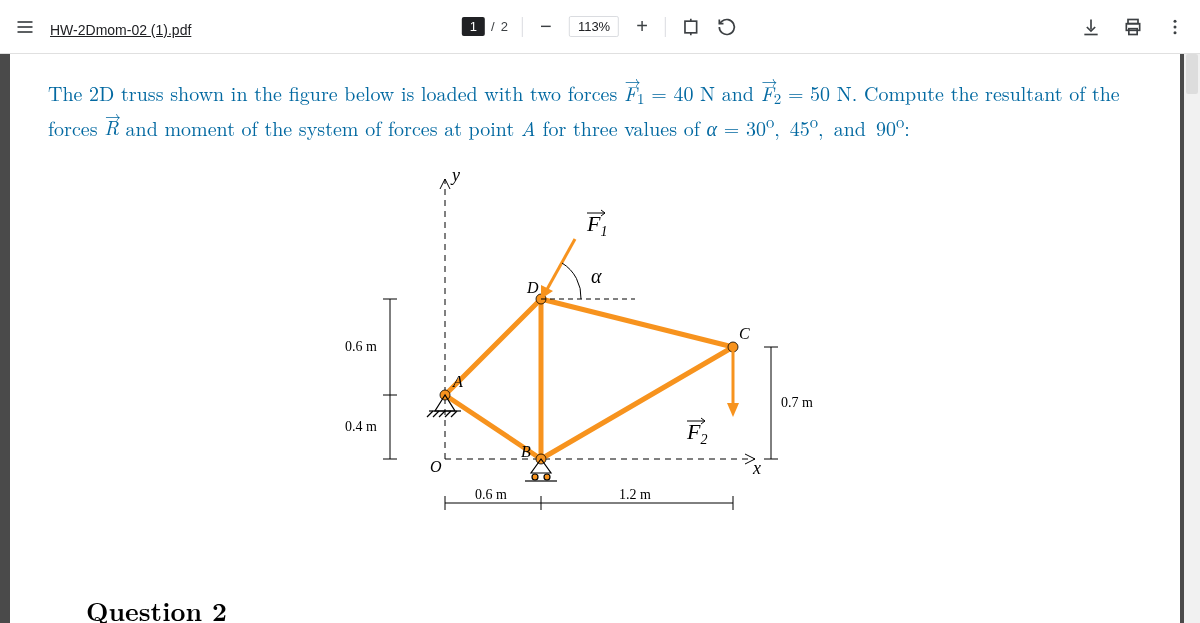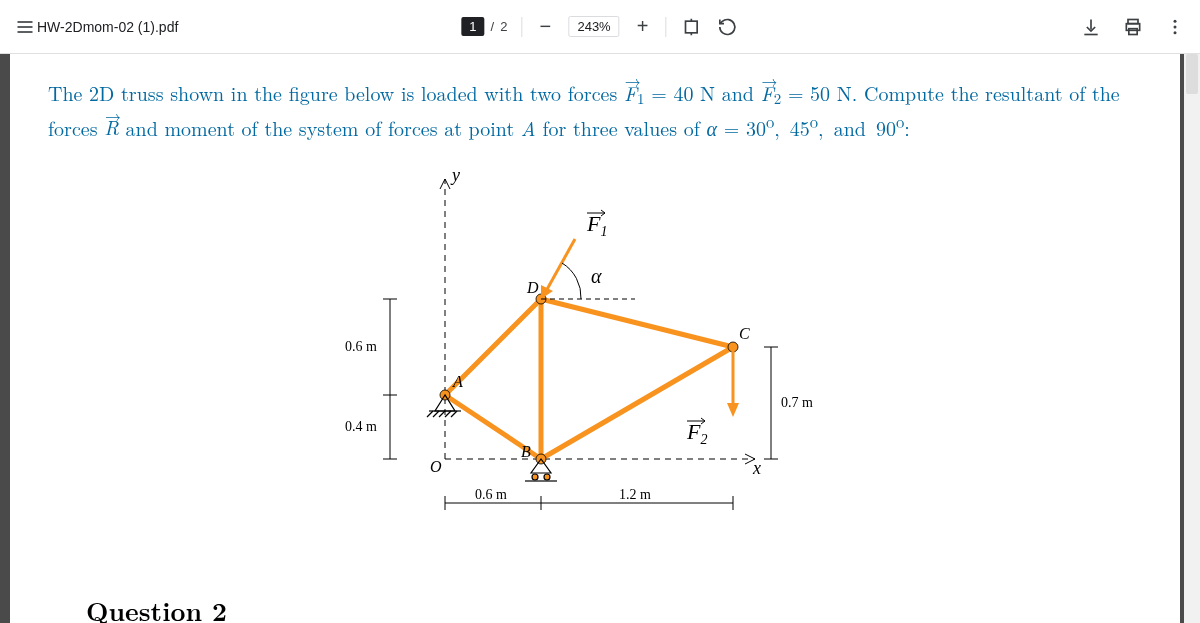--- a/index.html
+++ b/index.html
@@ -11,21 +11,21 @@
     height: 54px;
     background: #ffffff;
     border-bottom: 1px solid #e0e0e0;
     display: flex;
     align-items: center;
     padding: 0 14px;
     gap: 12px;
     position: relative;
     color: #202124;
   }
-  .tb-left { display: flex; align-items: center; gap: 1px; }
+  .tb-left { display: flex; align-items: flex-end; gap: 14px; text-decoration: underline; }
   .tb-center { position: absolute; left: 50%; transform: translateX(-50%); display: flex; align-items: center; gap: 14px; }
   .tb-right { margin-left: auto; display: flex; align-items: center; gap: 20px; }
   .iconbtn { width: 22px; height: 22px; display: flex; align-items: center; justify-content: center; cursor: pointer; color: #3c4043; }
   .iconbtn svg { width: 20px; height: 20px; }
   .filename { font-size: 14px; color: #202124; }
   .page-ind { display: flex; align-items: center; gap: 6px; font-size: 13px; }
   .page-cur { background: #202124; color: #fff; padding: 2px 8px; border-radius: 2px; font-size: 13px; min-width: 20px; text-align: center; }
   .page-sep, .page-total { color: #3c4043; }
   .vsep { width: 1px; height: 20px; background: #dadce0; }
   .zoombox { border: 1px solid #dadce0; padding: 2px 8px; font-size: 13px; border-radius: 2px; min-width: 44px; text-align: center; }
@@ -81,21 +81,21 @@
   </div>
 
   <div class="tb-center">
     <div class="page-ind">
       <span class="page-cur">1</span>
       <span class="page-sep">/</span>
       <span class="page-total">2</span>
     </div>
     <div class="vsep"></div>
     <div class="zctrl">−</div>
-    <div class="zoombox">243%</div>
+    <div class="zoombox">113%</div>
     <div class="zctrl">+</div>
     <div class="vsep"></div>
     <div class="iconbtn">
       <svg viewBox="0 0 24 24" fill="none" stroke="currentColor" stroke-width="2">
           <rect x="5" y="5" width="14" height="14"></rect>
           <line x1="12" y1="2" x2="12" y2="5"></line>
           <line x1="12" y1="19" x2="12" y2="22"></line>
         </svg>
     </div>
     <div class="iconbtn">

